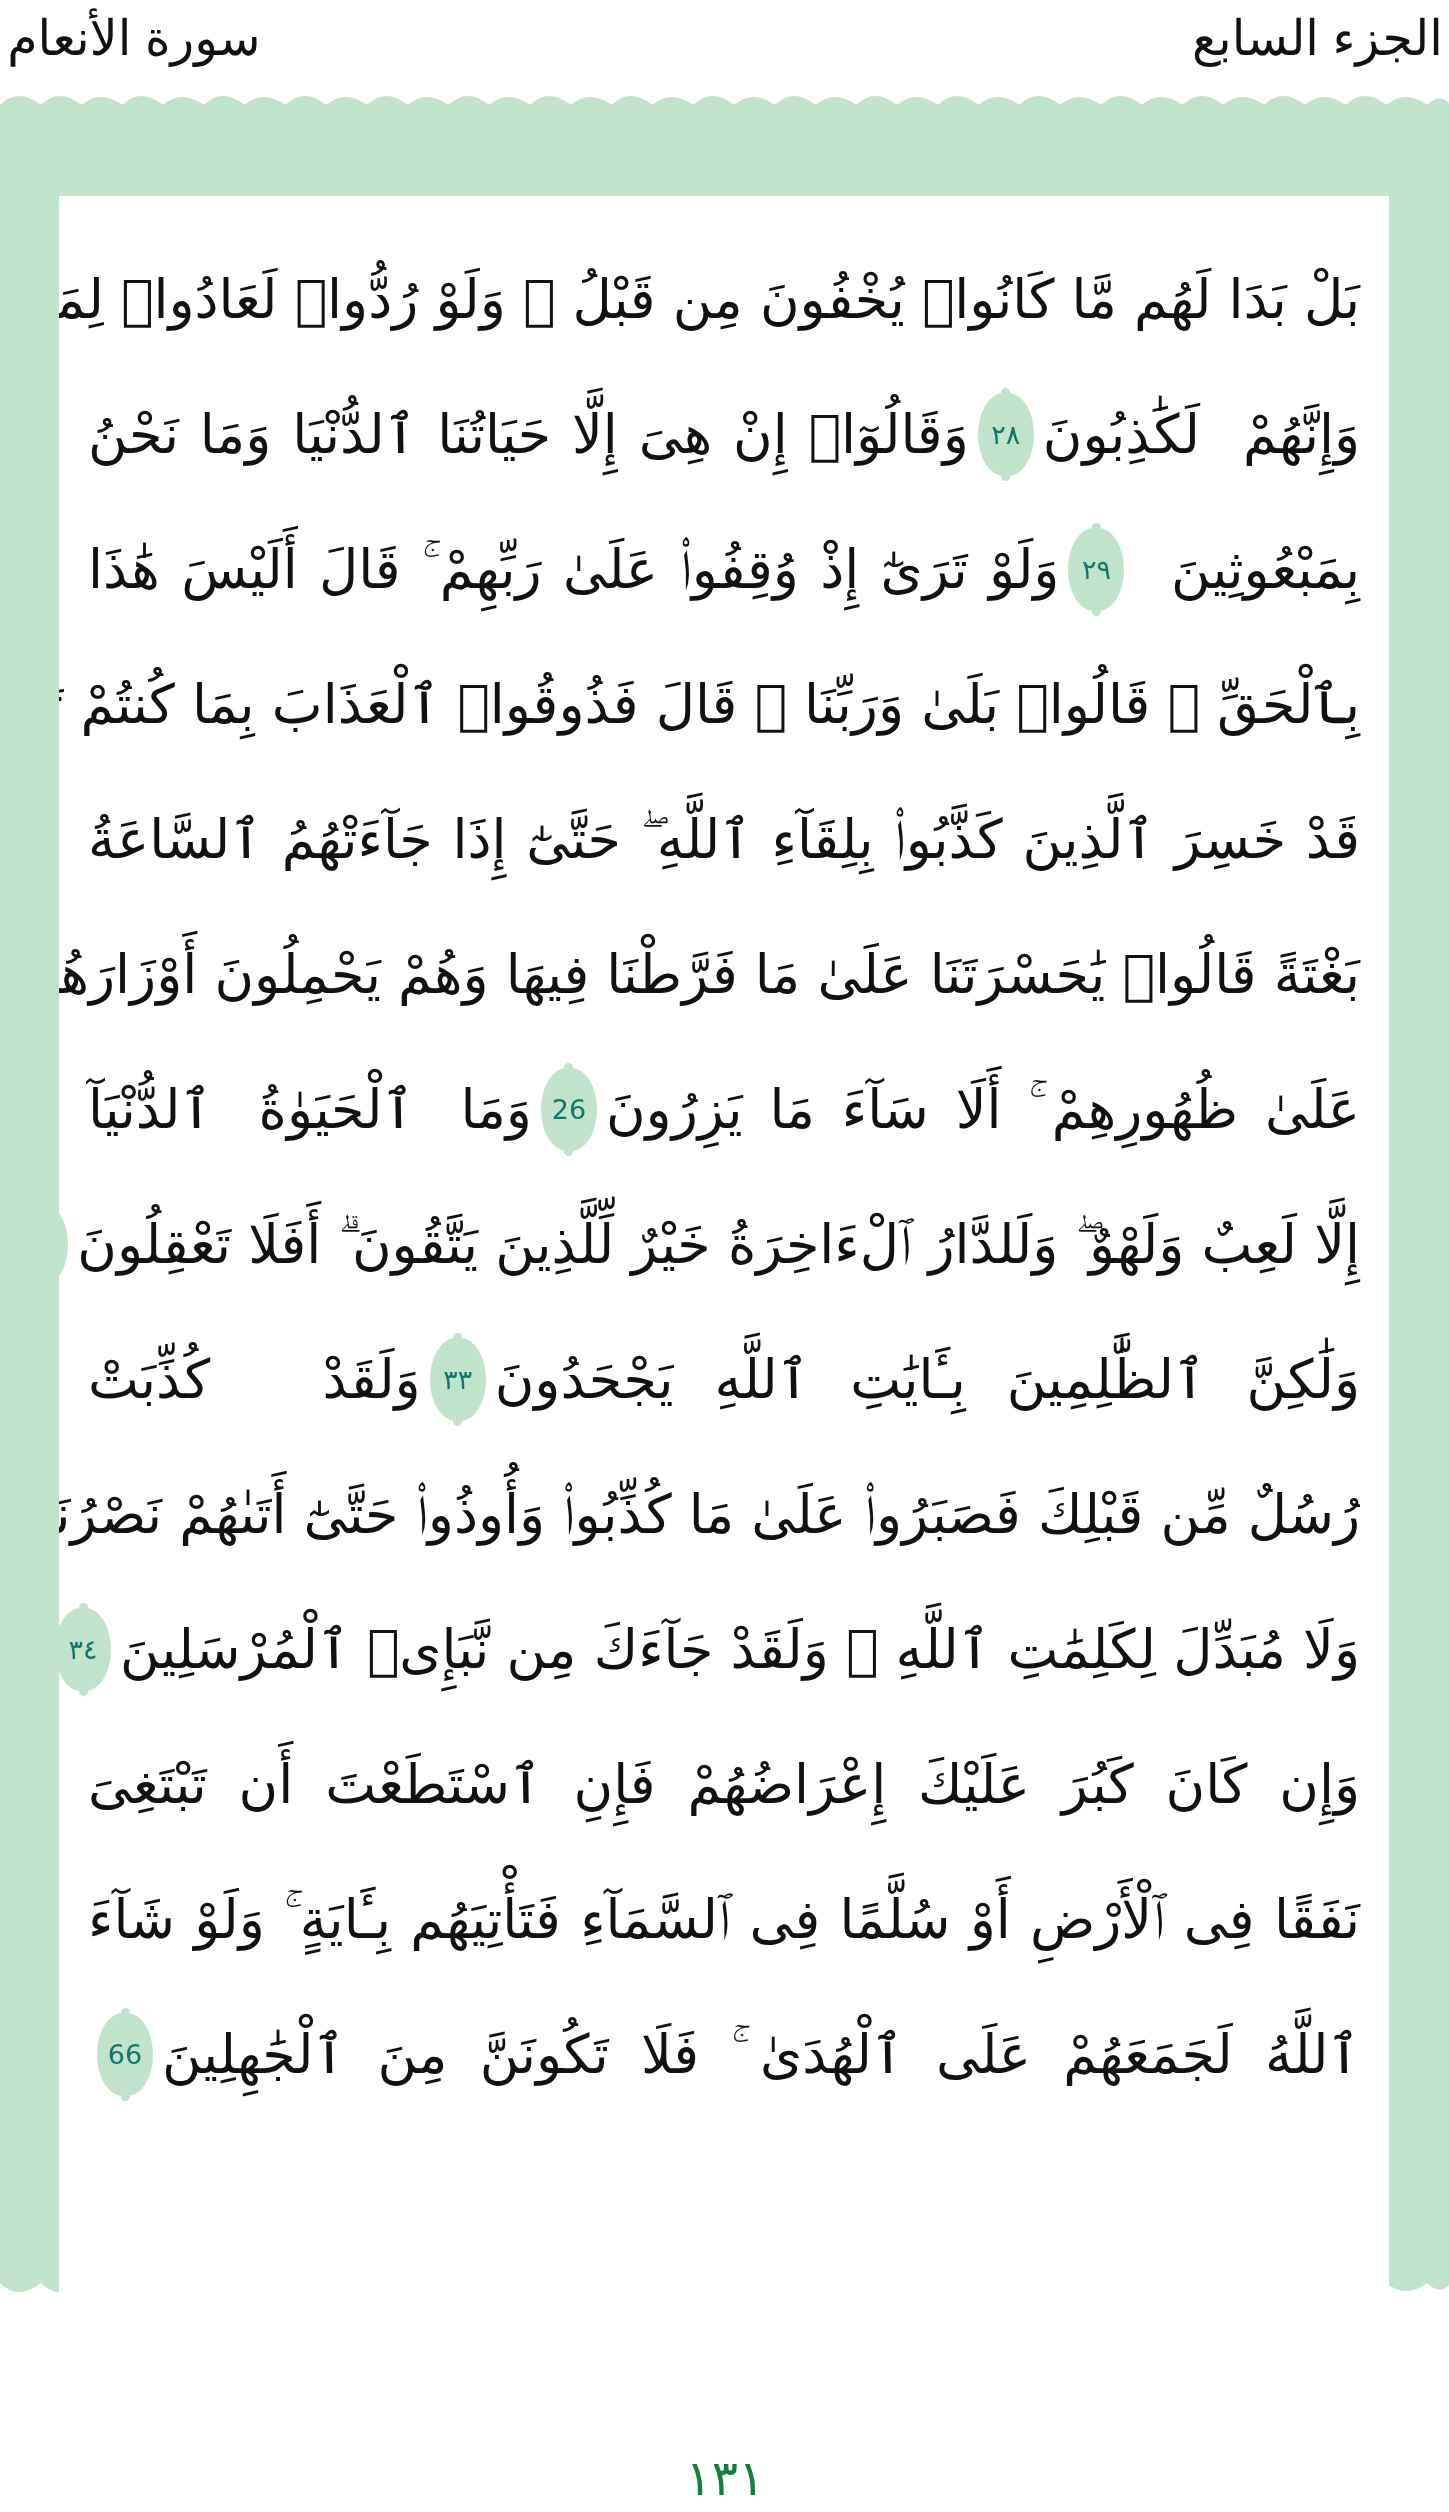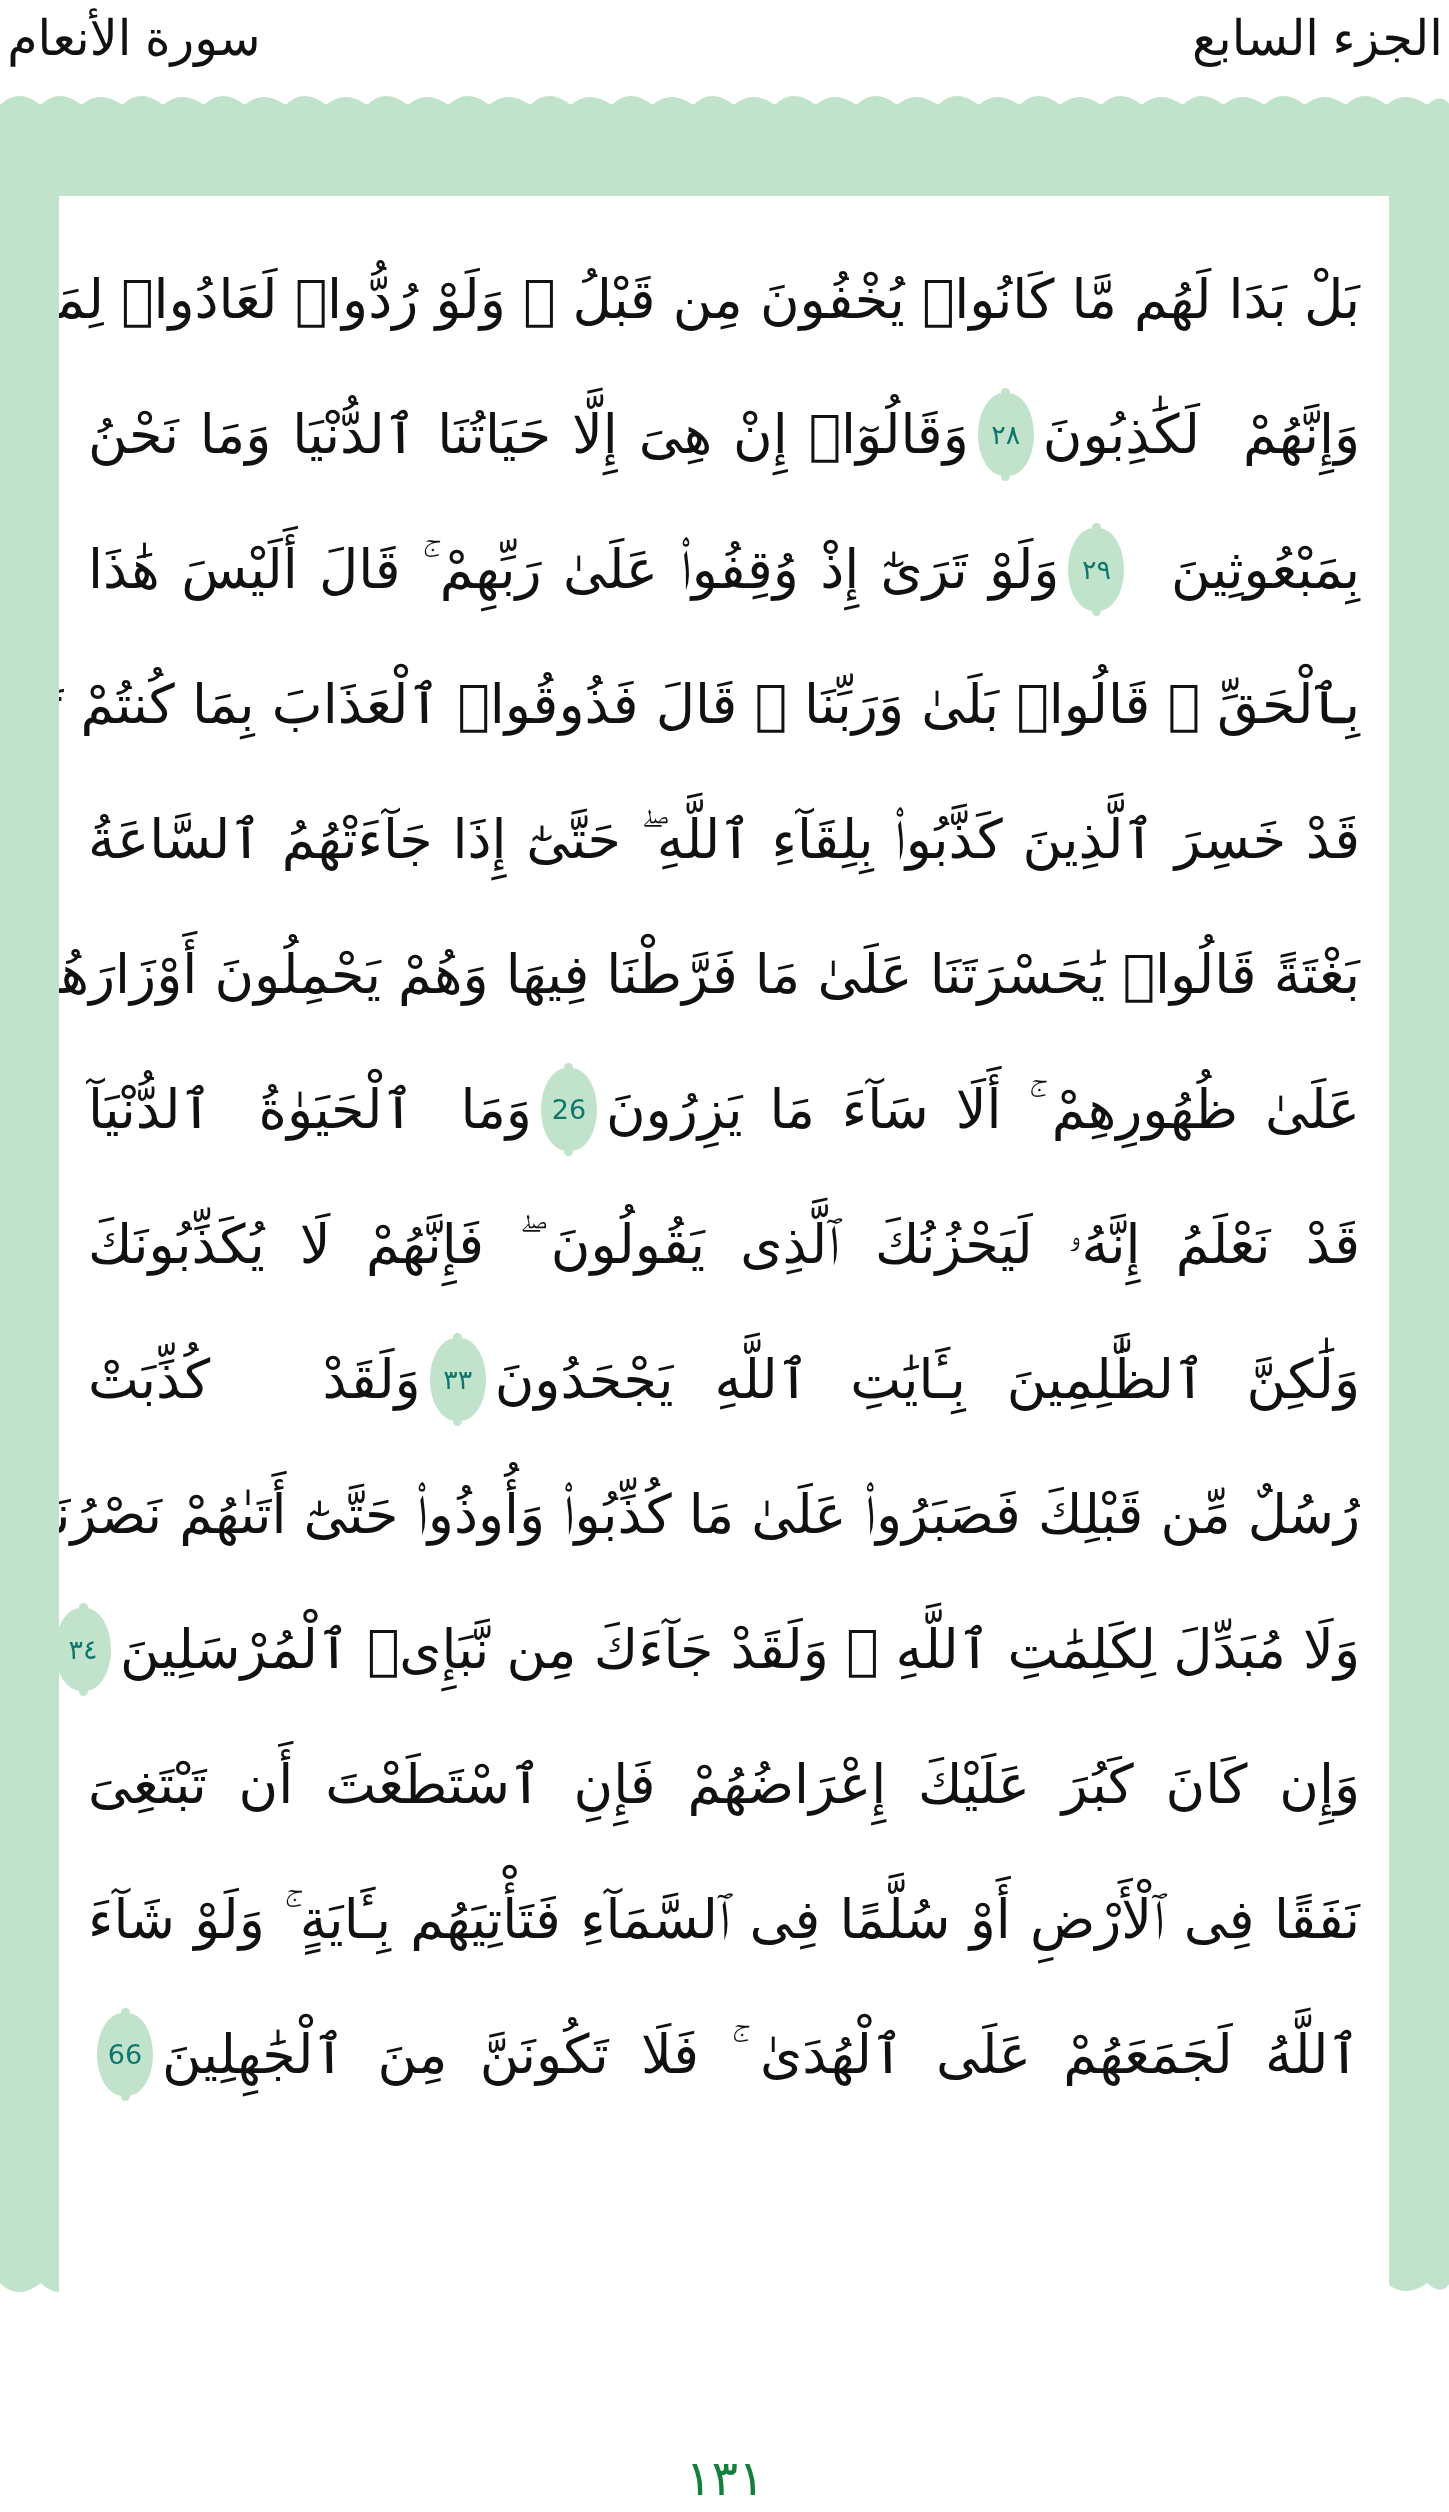--- a/index.html
+++ b/index.html
@@ -93,24 +93,25 @@
     <div class="line">
       <span class="seg">بَغْتَةً قَالُوا۟ يَٰحَسْرَتَنَا عَلَىٰ مَا فَرَّطْنَا فِيهَا وَهُمْ يَحْمِلُونَ أَوْزَارَهُمْ</span>
     </div>
 
     <div class="line">
       <span class="seg">عَلَىٰ ظُهُورِهِمْ ۚ أَلَا سَآءَ مَا يَزِرُونَ</span>
       <span class="ayah-marker">26</span>
       <span class="seg">وَمَا ٱلْحَيَوٰةُ ٱلدُّنْيَآ</span>
     </div>
 
+    <div class="line">
+      <span class="seg">إِلَّا لَعِبٌ وَلَهْوٌ ۖ وَلَلدَّارُ ٱلْءَاخِرَةُ خَيْرٌ لِّلَّذِينَ يَتَّقُونَ ۗ أَفَلَا تَعْقِلُونَ</span>
+      <span class="ayah-marker">٣٢</span>
+    </div>
 
-    <div class="line">
-      <span class="seg">قَدْ نَعْلَمُ إِنَّهُۥ لَيَحْزُنُكَ ٱلَّذِى يَقُولُونَ ۖ فَإِنَّهُمْ لَا يُكَذِّبُونَكَ</span>
-    </div>
 
     <div class="line">
       <span class="seg">وَلَٰكِنَّ ٱلظَّٰلِمِينَ بِـَٔايَٰتِ ٱللَّهِ يَجْحَدُونَ</span>
       <span class="ayah-marker">٣٣</span>
       <span class="seg">وَلَقَدْ كُذِّبَتْ</span>
     </div>
 
     <div class="line">
       <span class="seg">رُسُلٌ مِّن قَبْلِكَ فَصَبَرُوا۟ عَلَىٰ مَا كُذِّبُوا۟ وَأُوذُوا۟ حَتَّىٰٓ أَتَىٰهُمْ نَصْرُنَا ۚ</span>
     </div>

